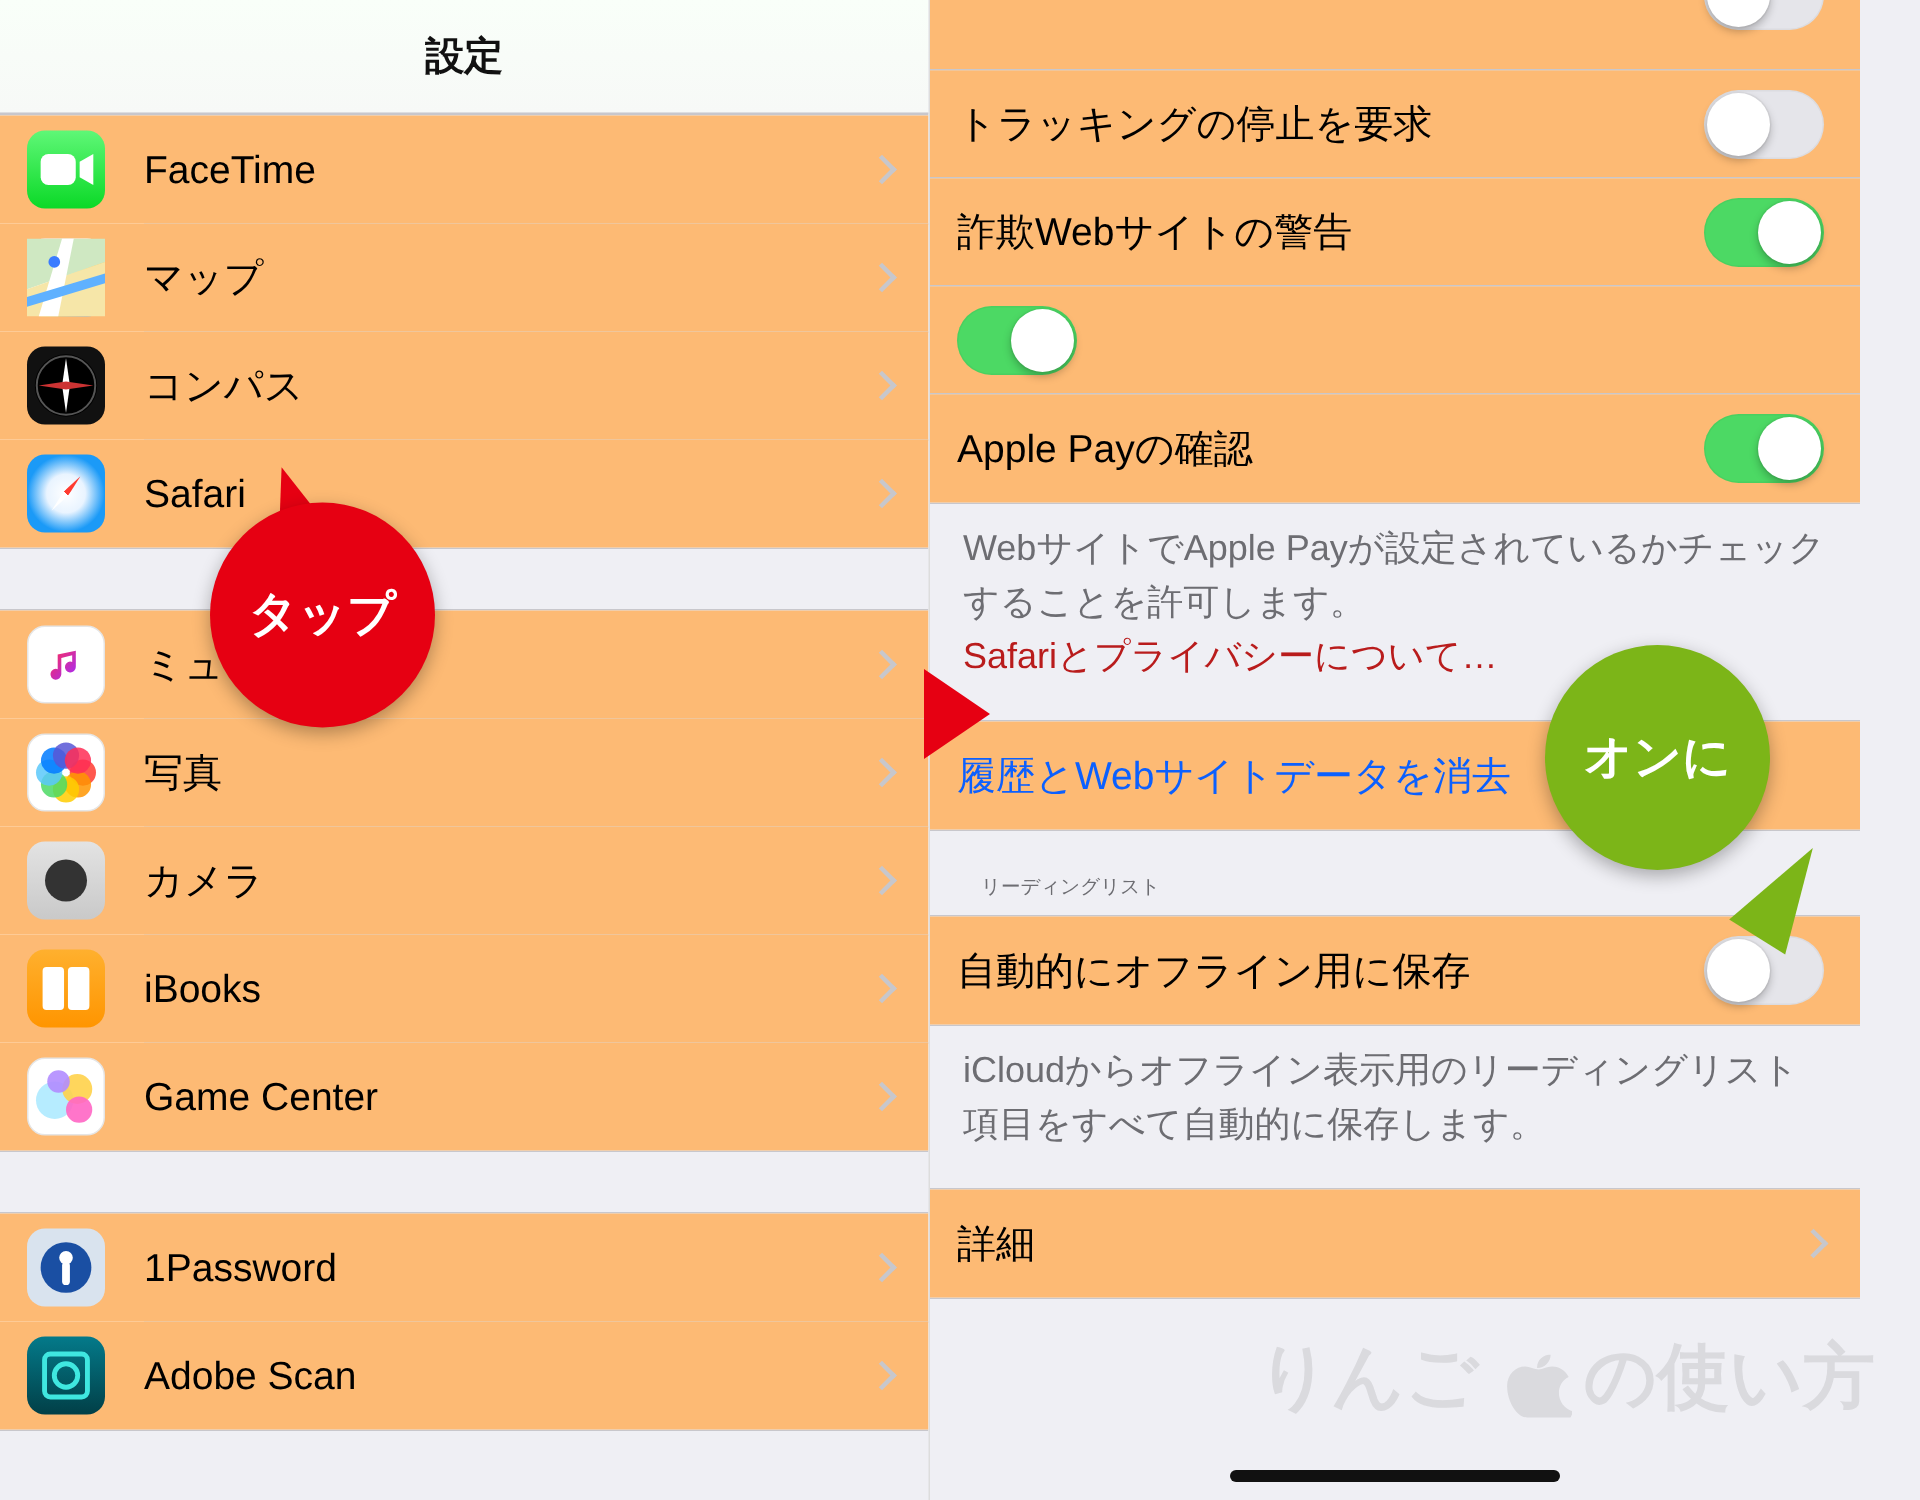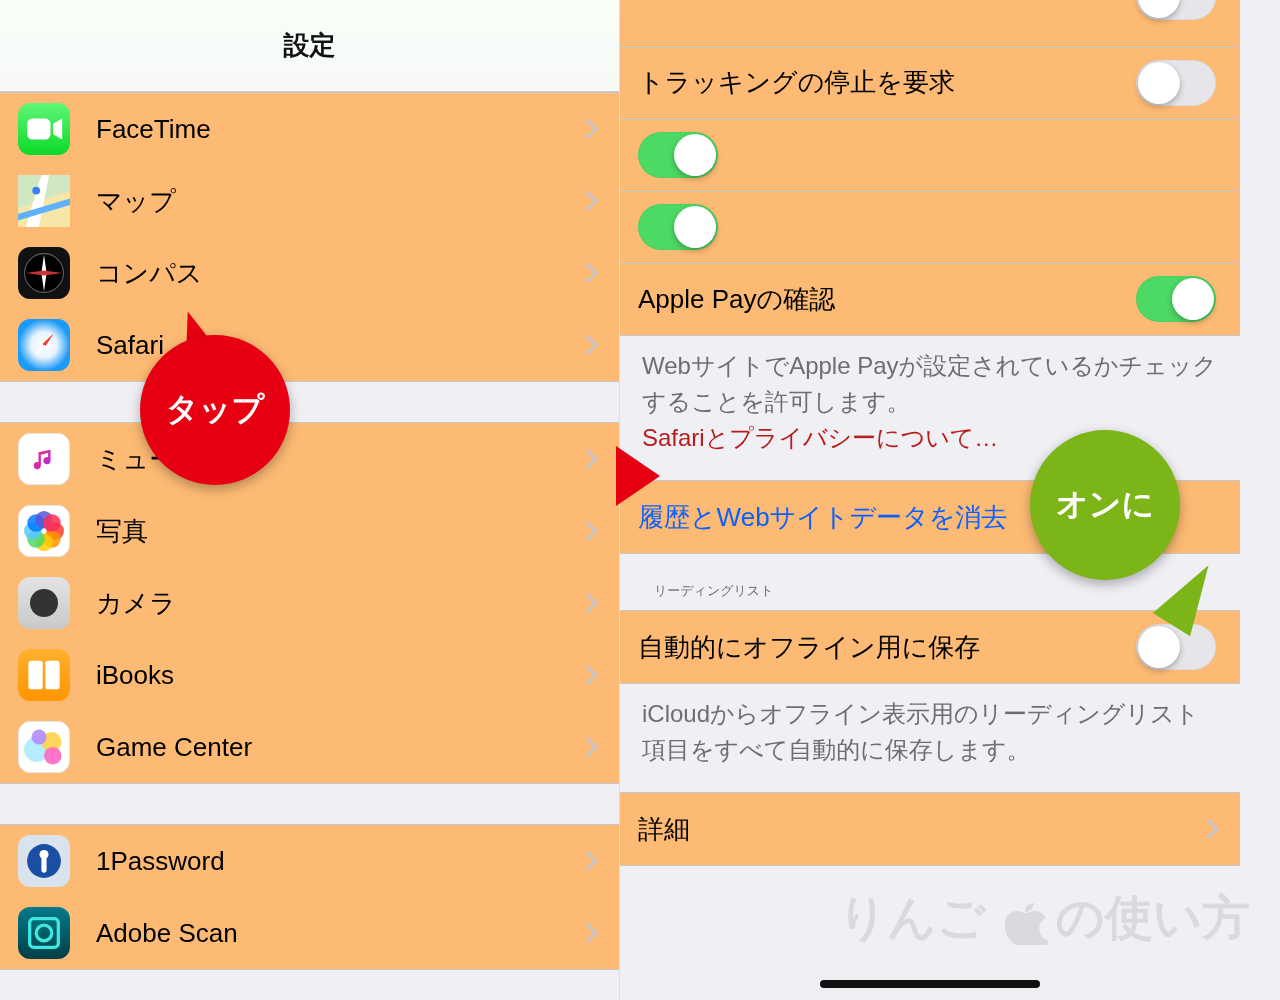--- a/index.html
+++ b/index.html
@@ -16,21 +16,21 @@
     width: 620px;
     height: 1000px;
     background: #efeff4;
     position: relative;
     overflow: hidden;
   }
   .pane-left { border-right: 1px solid #ddd; }
 
   
   .header {
-    height: 92px;
+    height: 76px;
     display: flex;
     align-items: center;
     justify-content: center;
     background: linear-gradient(#f9fff9,#f7f9f7);
     border-bottom: 1px solid #c8c7cc;
     font-size: 26px;
     font-weight: 700;
     color: #111;
   }
 
@@ -314,20 +314,21 @@
       <div class="row" style="min-height:22px;border-bottom:1px solid #c8c7cc;padding-top:0;padding-bottom:0;">
         <span class="label"></span>
         <span class="toggle" style="transform:translateY(-26px);"></span>
       </div>
       <div id="privacy-rows">
           <div class="row">
             <span class="label">トラッキングの停止を要求</span>
             <span class="toggle"></span>
           </div>
           <div class="row">
+            <span class="label">詐欺Webサイトの警告</span>
             <span class="toggle on"></span>
           </div>
           <div class="row">
             <span class="toggle on"></span>
           </div>
           <div class="row">
             <span class="label">Apple Payの確認</span>
             <span class="toggle on"></span>
           </div>
         </div>

